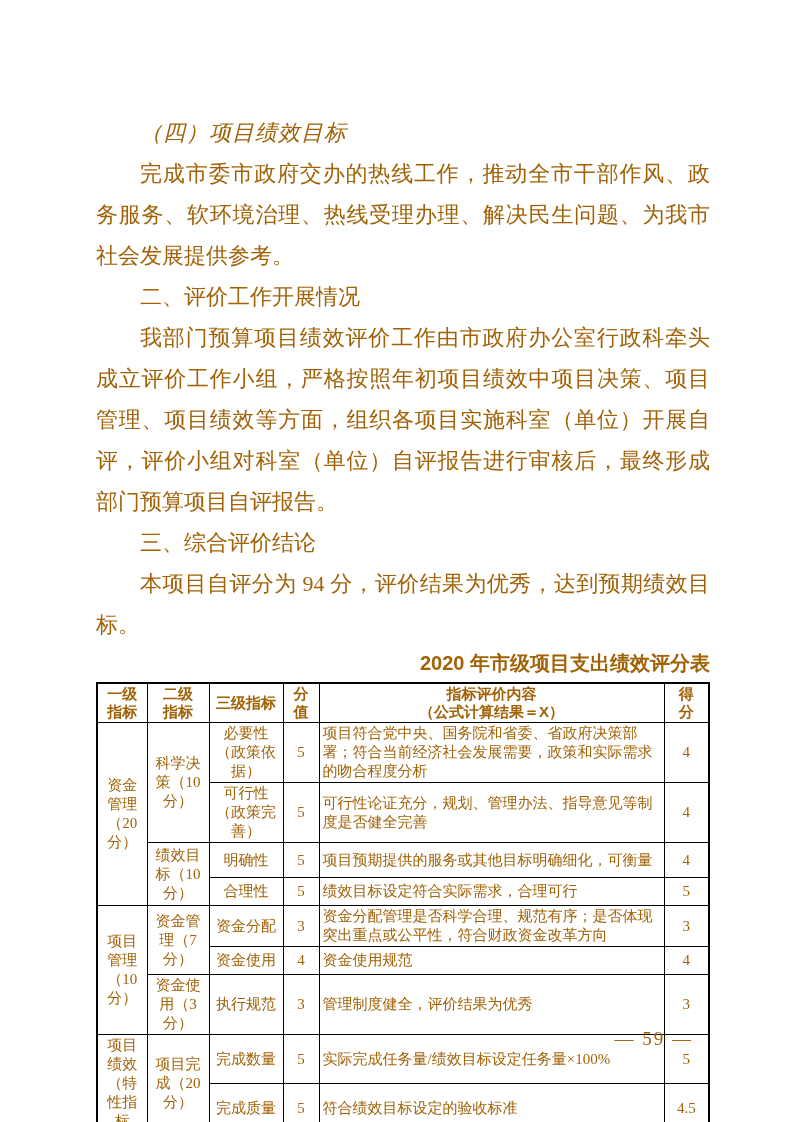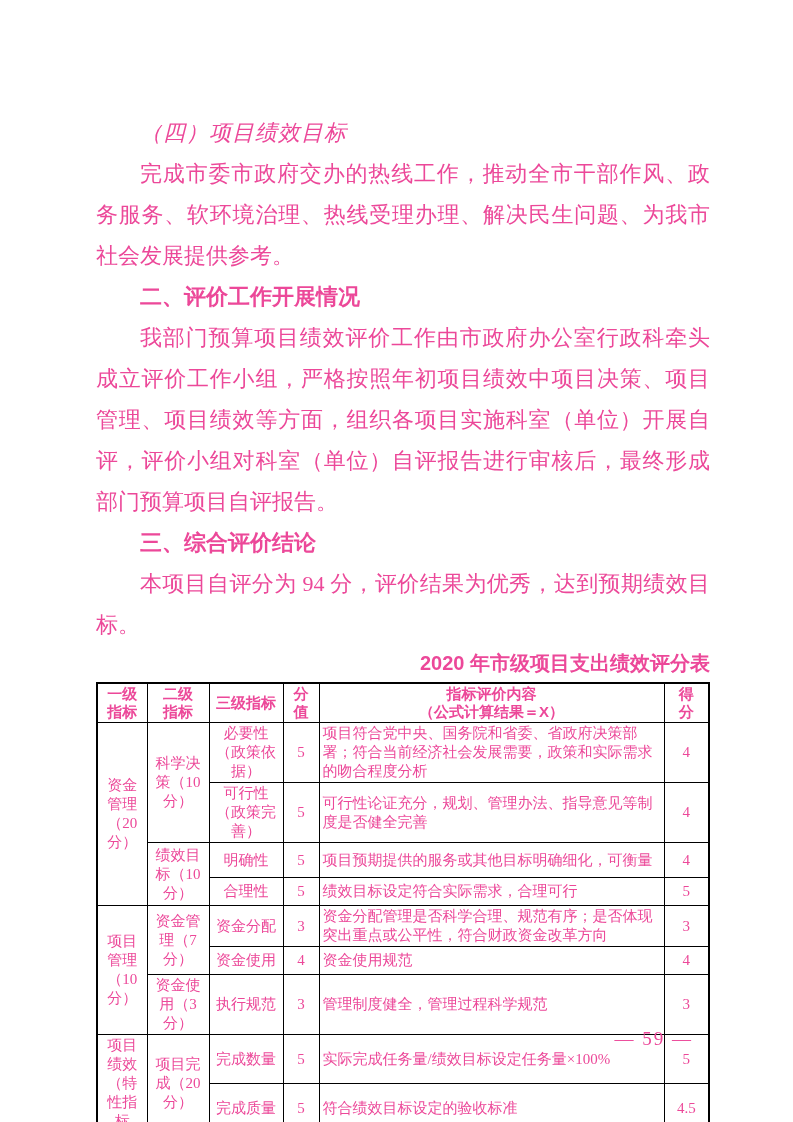--- a/index.html
+++ b/index.html
@@ -6,42 +6,42 @@
     margin: 0;
     padding: 0;
     background: #e9e9e9;
   }
   .page {
     position: relative;
     width: 793px;
     height: 1122px;
     margin: 0 auto;
     background: #ffffff;
-    color: #ec4899;
+    color: #a16207;
     font-family: "Liberation Serif", "DejaVu Serif", serif;
     overflow: hidden;
   }
   .content {
     position: absolute;
     left: 96px;
     top: 112px;
     width: 614px;
   }
   .kai-heading {
     font-size: 22px;
     line-height: 41px;
     font-style: italic;
     font-weight: normal;
     text-indent: 2em;
     margin: 0;
     letter-spacing: 1px;
   }
   .hei-heading {
     font-family: "Liberation Sans", "DejaVu Sans", sans-serif;
-    font-weight: bold;
+    font-weight: normal;
     font-size: 22px;
     line-height: 41px;
     text-indent: 2em;
     margin: 0;
   }
   .body-para {
     font-size: 22px;
     line-height: 41px;
     text-indent: 2em;
     text-align: justify;
@@ -181,21 +181,21 @@
         <tr class="h-r5">
           <td class="c">资金使用</td>
           <td class="c">4</td>
           <td class="l">资金使用规范</td>
           <td class="c">4</td>
         </tr>
         <tr class="h-r6">
           <td class="c">资金使用（3分）</td>
           <td class="c">执行规范</td>
           <td class="c">3</td>
-          <td class="l">管理制度健全，管理过程科学规范</td>
+          <td class="l">管理制度健全，评价结果为优秀</td>
           <td class="c">3</td>
         </tr>
         <tr class="h-r7">
           <td class="c" rowspan="2">项目绩效（特性指标</td>
           <td class="c" rowspan="2">项目完成（20分）</td>
           <td class="c">完成数量</td>
           <td class="c">5</td>
           <td class="l">实际完成任务量/绩效目标设定任务量×100%</td>
           <td class="c">5</td>
         </tr>

